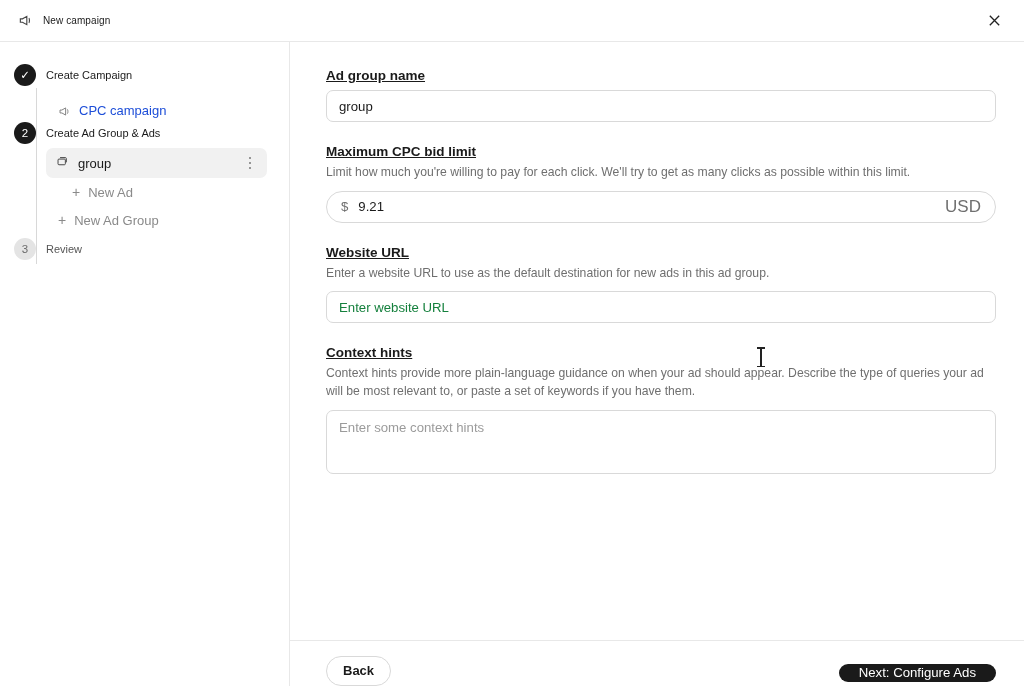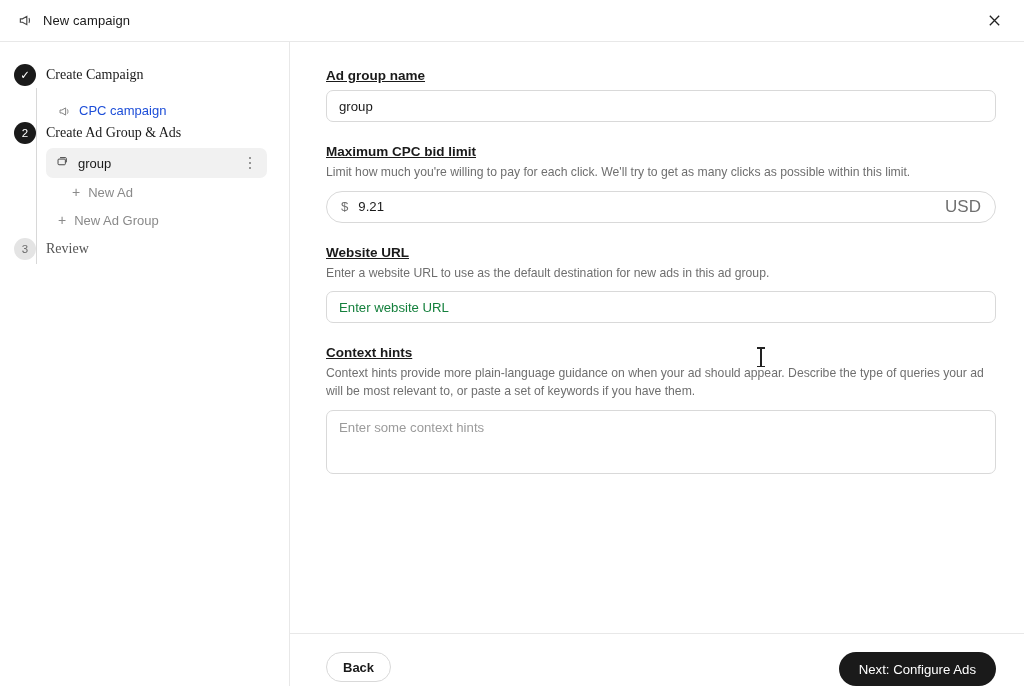--- a/index.html
+++ b/index.html
@@ -28,21 +28,21 @@
     padding: 0 16px 0 18px;
     border-bottom: 1px solid #e8e8e8;
     background: #fff;
   }
   .header-left {
     display: flex;
     align-items: center;
     gap: 10px;
   }
   .header-title {
-    font-size: 13px;
+    font-size: 10px;
     color: #1a1a1a;
     letter-spacing: 0.1px;
   }
   .megaphone-icon svg { display: block; }
   .header-spacer { flex: 1 1 auto; }
   .close-btn {
     width: 28px; height: 28px;
     display: flex; align-items: center; justify-content: center;
     border-radius: 6px;
     cursor: pointer;
@@ -87,23 +87,22 @@
     border-radius: 50%;
     flex: 0 0 22px;
     display: flex; align-items: center; justify-content: center;
     font-size: 11.5px;
     background: #fff;
   }
   .bullet-done { background: #1a1a1a; color: #fff; }
   .bullet-active { background: #1a1a1a; color: #fff; }
   .bullet-idle { background: #e4e4e4; color: #6b6b6b; }
   .step-label {
-    font-size: 14px;
-    color: #1a1a1a;
-    font-family: Liberation Serif, serif;
+    font-size: 11px;
+    color: #1a1a1a;
   }
   .step-label.muted { color: #555; }
   .sub-row {
     display: flex;
     align-items: flex-end;
     gap: 8px;
     height: 28px;
     padding-left: 46px;
     font-size: 13px;
     color: #1d4ed8;
@@ -258,21 +257,21 @@
     background: #fff;
     display: flex; align-items: center; justify-content: center;
     font-size: 13px;
     color: #1a1a1a;
     padding: 0 16px;
     cursor: pointer;
     margin-top: 14px;
     font-weight: bold;
   }
   .btn-next {
-    height: 34px;
+    height: 18px;
     border-radius: 18px;
     background: #1a1a1a;
     color: #fff;
     display: flex; align-items: center; justify-content: center;
     font-size: 13.2px;
     padding: 0 20px;
     cursor: pointer;
     margin-top: 18px;
   }
 </style>

